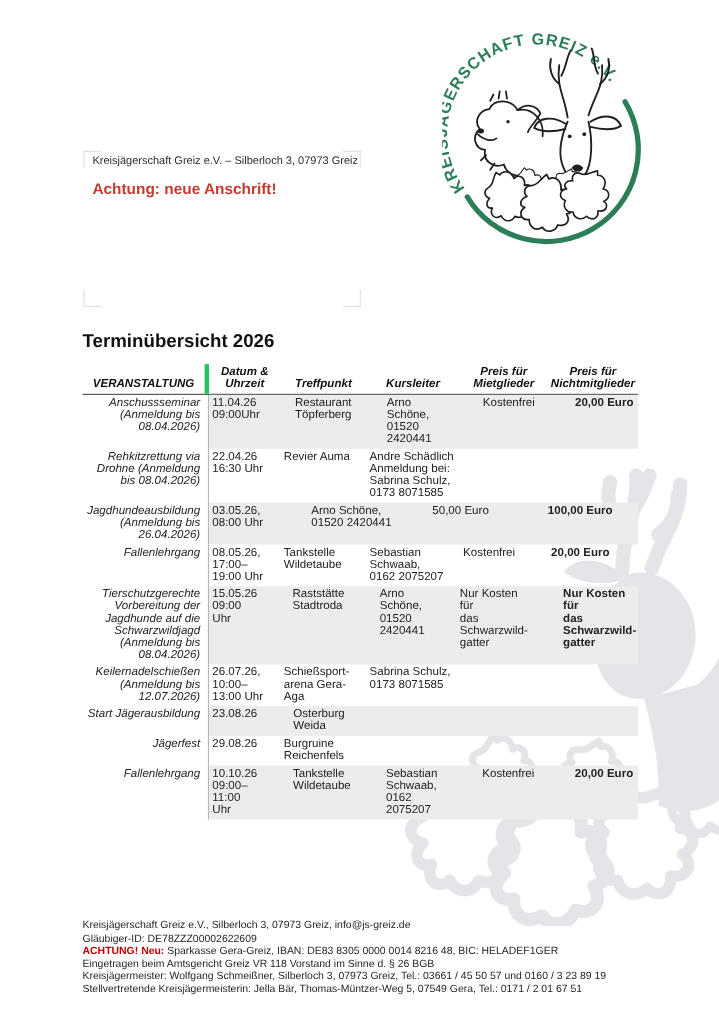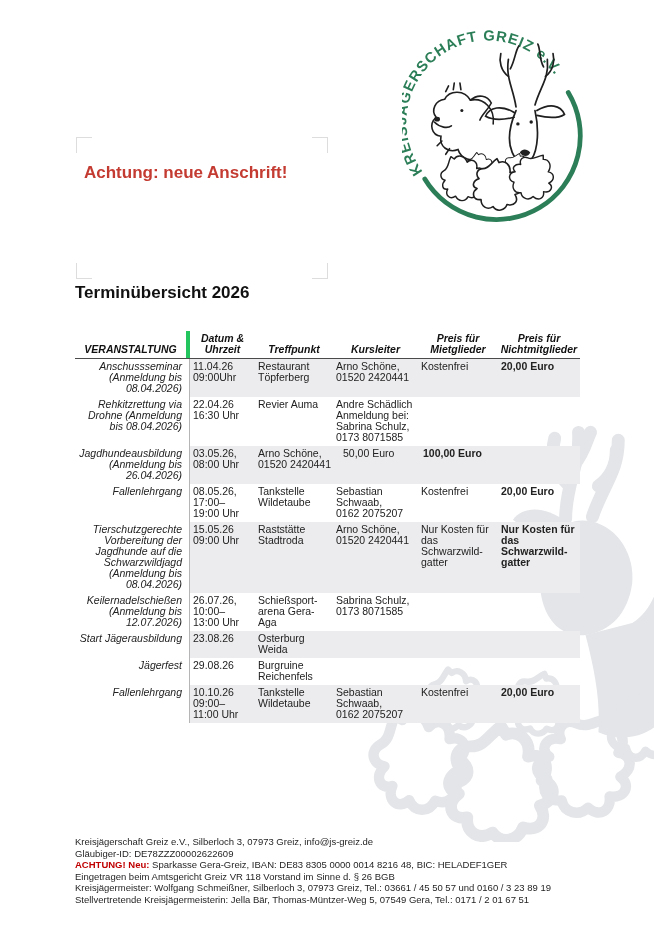--- a/index.html
+++ b/index.html
@@ -14,40 +14,40 @@
   }
   .greenbar span{color:#fff;font-size:15px;font-weight:bold;padding-right:13px;letter-spacing:.2px;}
   .logo{position:absolute;left:402px;top:27px;z-index:1;}
   
   .cm{position:absolute;width:15px;height:15px;z-index:1;}
   .cm.tl{left:76px;top:137px;border-top:1px solid #ddd;border-left:1px solid #ddd;}
   .cm.tr{left:312px;top:137px;border-top:1px solid #ddd;border-right:1px solid #ddd;}
   .cm.bl{left:76px;top:263px;border-bottom:1px solid #ddd;border-left:1px solid #ddd;}
   .cm.br{left:312px;top:263px;border-bottom:1px solid #ddd;border-right:1px solid #ddd;}
   .sender{position:absolute;left:84px;top:141px;font-size:10px;color:#2b2b2b;z-index:2;}
-  .notice{position:absolute;left:84px;top:163px;font-size:17px;font-weight:600;color:#c43b32;z-index:2;}
-  .doc-title{position:absolute;left:75px;top:283px;font-size:17px;font-weight:bold;color:#111;z-index:2;}
+  .notice{position:absolute;left:84px;top:163px;font-size:14px;font-weight:600;color:#c43b32;z-index:2;}
+  .doc-title{position:absolute;left:75px;top:300px;font-size:17px;font-weight:bold;color:#111;z-index:2;}
   
   .sched{position:absolute;left:75px;top:331px;width:505px;z-index:2;font-size:10.5px;line-height:11px;}
   .thead{display:flex;border-bottom:1.5px solid #4a4a4a;}
   .hcell{
     display:flex;align-items:flex-end;justify-content:center;text-align:center;
     font-weight:bold;font-style:italic;white-space:pre-line;padding-bottom:3px;min-height:27px;
     box-sizing:border-box;color:#111;
   }
   .hcell.c1{width:115px;border-right:4px solid #22c55e;}
   .hcell.c2{width:65px;}.hcell.c3{width:78px;}.hcell.c4{width:85px;}
   .hcell.c5{width:80px;}.hcell.c6{width:82px;}
   .trow{display:flex;align-items:stretch;}
   .vcell{
     width:115px;box-sizing:border-box;border-right:1px solid #b5b5b5;
     font-style:italic;text-align:right;padding:2px 7px 3px 0;white-space:pre-line;color:#222;
   }
   .band{display:flex;width:390px;box-sizing:border-box;}
-  .trow.shaded .band{background:#ececee;}
+  .trow.shaded .band{background:#ececee;gap:25px;}
   .cell{box-sizing:border-box;padding:2px 4px 3px 3px;white-space:pre-line;color:#222;}
   .cell.c2{width:65px;}.cell.c3{width:78px;}.cell.c4{width:85px;}
   .cell.c5{width:80px;}.cell.c6{width:82px;font-weight:bold;}
   
   .footer{position:absolute;left:75px;top:836px;width:540px;font-size:9.5px;line-height:11.6px;color:#1f1f1f;z-index:2;}
   .footer .red{color:#c00000;font-weight:bold;}
   
   .watermark{position:absolute;left:362px;top:424px;z-index:0;pointer-events:none;}
 </style>
 </head>
@@ -125,20 +125,21 @@
       <use href="#leaf" transform="translate(100,168) scale(1.05)"></use>
       <use href="#leaf" transform="translate(137,159) rotate(26) scale(0.95)"></use>
     </g>
   </svg>
 
   <div class="cm tl"></div>
   <div class="cm tr"></div>
   <div class="cm bl"></div>
   <div class="cm br"></div>
 
+  <div class="sender">Kreisjägerschaft Greiz e.V. – Silberloch 3, 07973 Greiz</div>
   <div class="notice">Achtung: neue Anschrift!</div>
 
   <div class="doc-title">Terminübersicht 2026</div>
 
   <div class="sched">
     <div class="thead">
       <div class="hcell c1">VERANSTALTUNG</div>
       <div class="hcell c2">Datum &amp;
 Uhrzeit</div>
       <div class="hcell c3">Treffpunkt</div>

